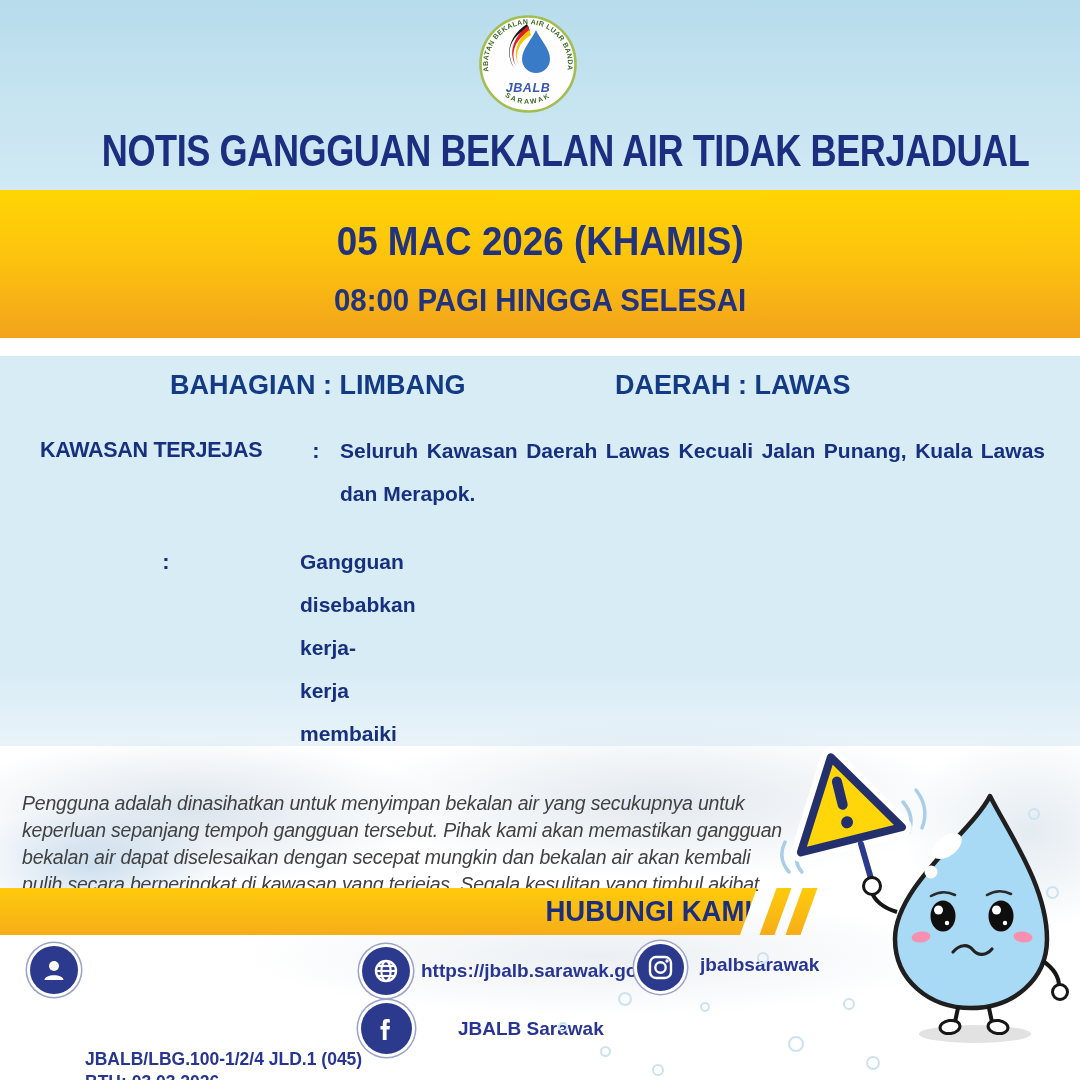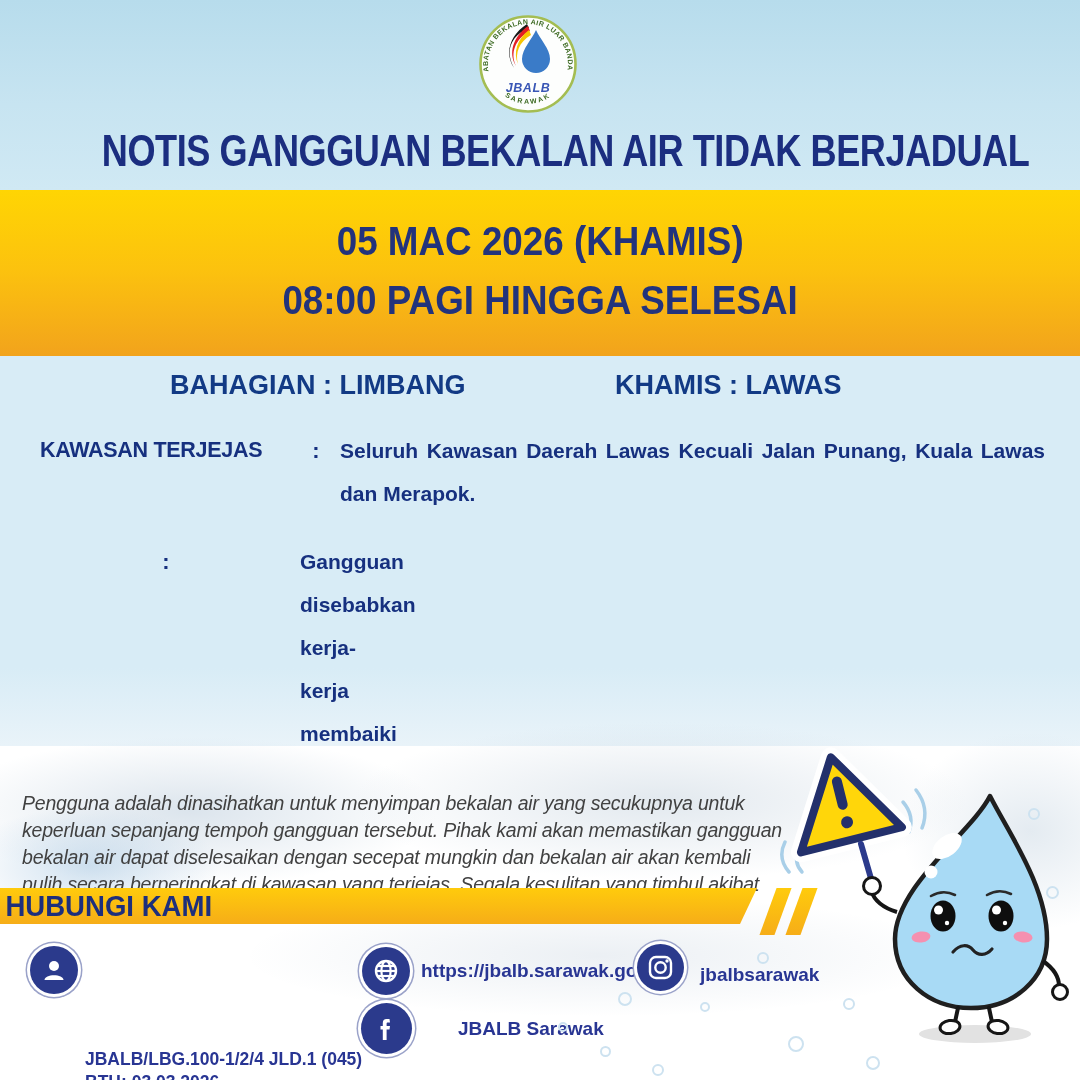--- a/index.html
+++ b/index.html
@@ -8,26 +8,26 @@
 
   
   .header{position:absolute;top:0;left:0;width:1080px;height:190px;
           background:linear-gradient(180deg,#b7dcec 0%,#c7e4f1 55%,#d0e9f4 100%);}
   .logo-svg{position:absolute;left:478px;top:14px;}
   .title-wrap{position:absolute;top:126px;left:0;width:1080px;text-align:center;}
   .title-wrap span{display:inline-block;white-space:nowrap;font-size:44px;font-weight:bold;
           color:#1b2e80;transform:scaleX(0.82);letter-spacing:-0.5px;}
 
   
-  .banner{position:absolute;top:190px;left:0;width:1080px;height:166px;text-align:center;
+  .banner{position:absolute;top:190px;left:0;width:1080px;height:148px;text-align:center;
           background:linear-gradient(180deg,#ffd503 0%,#fcc20e 48%,#f2a31c 100%);}
   .banner .line{color:#22337c;font-weight:bold;white-space:nowrap;}
   .banner .line span{display:inline-block;transform:scaleX(0.92);}
   .banner .l1{margin-top:27px;font-size:40px;line-height:48px;}
-  .banner .l2{margin-top:11px;font-size:40px;line-height:48px;}
+  .banner .l2{margin-top:11px;font-size:32px;line-height:48px;}
 
   
   .bodyblue{position:absolute;top:356px;left:0;width:1080px;height:390px;color:#16307f;
           background:linear-gradient(180deg,#d8ecf6 0%,#d8ecf6 80%,#e9f3f9 100%);}
   .region-row{position:absolute;top:14px;left:0;width:1080px;height:36px;}
   .region-row span{position:absolute;font-size:27px;font-weight:bold;color:#123a85;}
   .bahagian{left:170px;} .daerah{left:615px;}
   .details{position:absolute;top:73px;left:40px;width:1005px;}
   .detail-row{display:grid;grid-template-columns:252px 32px 1fr;margin-bottom:25px;gap:8px;}
   .d-label{font-size:21.5px;font-weight:bold;line-height:43px;letter-spacing:-0.3px;white-space:nowrap;}
@@ -44,43 +44,43 @@
        background:radial-gradient(ellipse at center,rgba(186,202,216,0.42),rgba(255,255,255,0) 70%);}
   .sp3{left:-40px;top:60px;width:260px;height:120px;
        background:radial-gradient(ellipse at center,rgba(167,199,226,0.55),rgba(255,255,255,0) 70%);}
   .sp4{left:250px;top:150px;width:700px;height:120px;
        background:radial-gradient(ellipse at center,rgba(199,211,223,0.35),rgba(255,255,255,0) 72%);}
   .sp5{left:900px;top:-15px;width:260px;height:200px;
        background:radial-gradient(ellipse at center,rgba(187,205,220,0.4),rgba(255,255,255,0) 70%);}
   .disclaimer{position:absolute;left:22px;top:44px;width:765px;font-style:italic;
        font-size:19.5px;line-height:27px;color:#414141;letter-spacing:-0.2px;}
 
-  .contact-bar{position:absolute;left:0;top:142px;width:757px;height:36px;
+  .contact-bar{position:absolute;left:0;top:142px;width:757px;height:47px;
        background:linear-gradient(180deg,#ffcb0c 0%,#f6ad18 100%);
        clip-path:polygon(0 0,100% 0,calc(100% - 17px) 100%,0 100%);
-       display:flex;align-items:center;justify-content:flex-start;}
+       display:flex;align-items:center;justify-content:flex-end;}
   .contact-bar span{font-size:29px;font-weight:bold;color:#1d2f7c;display:inline-block;transform:scaleX(0.95);}
   .slash{position:absolute;top:142px;height:47px;width:15px;transform:skewX(-20deg);
        background:linear-gradient(180deg,#ffcb0c 0%,#f6ad18 100%);}
   .slash1{left:768px;} .slash2{left:794px;}
 
   .cicon{position:absolute;border-radius:50%;background:#2b3a8c;
        display:flex;align-items:center;justify-content:center;
        box-shadow:0 0 0 3px #ffffff,0 0 0 4.5px #9aa2c9;}
   .icon-person{left:30px;top:200px;width:48px;height:48px;}
   .icon-globe{left:362px;top:201px;width:48px;height:48px;}
   .icon-facebook{left:361px;top:257px;width:51px;height:51px;}
   .icon-instagram{left:637px;top:198px;width:47px;height:47px;}
 
   .ctext{position:absolute;color:#283593;font-weight:bold;}
   .call-block{left:85px;top:202px;font-size:17.5px;line-height:23px;}
   .ref-block{left:85px;top:258px;font-size:17.5px;line-height:23px;margin-top:44px;}
   .url-text{left:421px;top:214px;font-size:19px;}
   .fb-text{left:426px;top:272px;font-size:19px;margin-left:32px;}
-  .ig-text{left:700px;top:218px;font-size:19px;}
+  .ig-text{left:700px;top:208px;font-size:19px;}
 
   .bubble{position:absolute;border:2px solid #cde2f0;border-radius:50%;}
   .b1{left:618px;top:246px;width:10px;height:10px;}
   .b2{left:757px;top:206px;width:8px;height:8px;}
   .b3{left:788px;top:290px;width:12px;height:12px;}
   .b4{left:843px;top:252px;width:8px;height:8px;}
   .b5{left:866px;top:310px;width:10px;height:10px;}
   .b6{left:600px;top:300px;width:7px;height:7px;}
   .b7{left:652px;top:318px;width:8px;height:8px;}
   .b8{left:558px;top:276px;width:6px;height:6px;}
@@ -126,21 +126,21 @@
       <span>05 MAC 2026 (KHAMIS)</span>
     </div>
     <div class="line l2">
       <span>08:00 PAGI HINGGA SELESAI</span>
     </div>
   </div>
 
   <div class="bodyblue">
     <div class="region-row">
       <span class="bahagian">BAHAGIAN : LIMBANG</span>
-      <span class="daerah">KHAMIS : LAWAS</span>
+      <span class="daerah">DAERAH : LAWAS</span>
     </div>
     <div class="details">
       <div class="detail-row">
         <div class="d-label">KAWASAN TERJEJAS</div>
         <div class="d-colon">:</div>
         <div class="d-text">Seluruh Kawasan Daerah Lawas Kecuali Jalan Punang, Kuala Lawas dan Merapok.</div>
       </div>
       <div class="detail-row">
         <div class="d-colon">:</div>
         <div>

